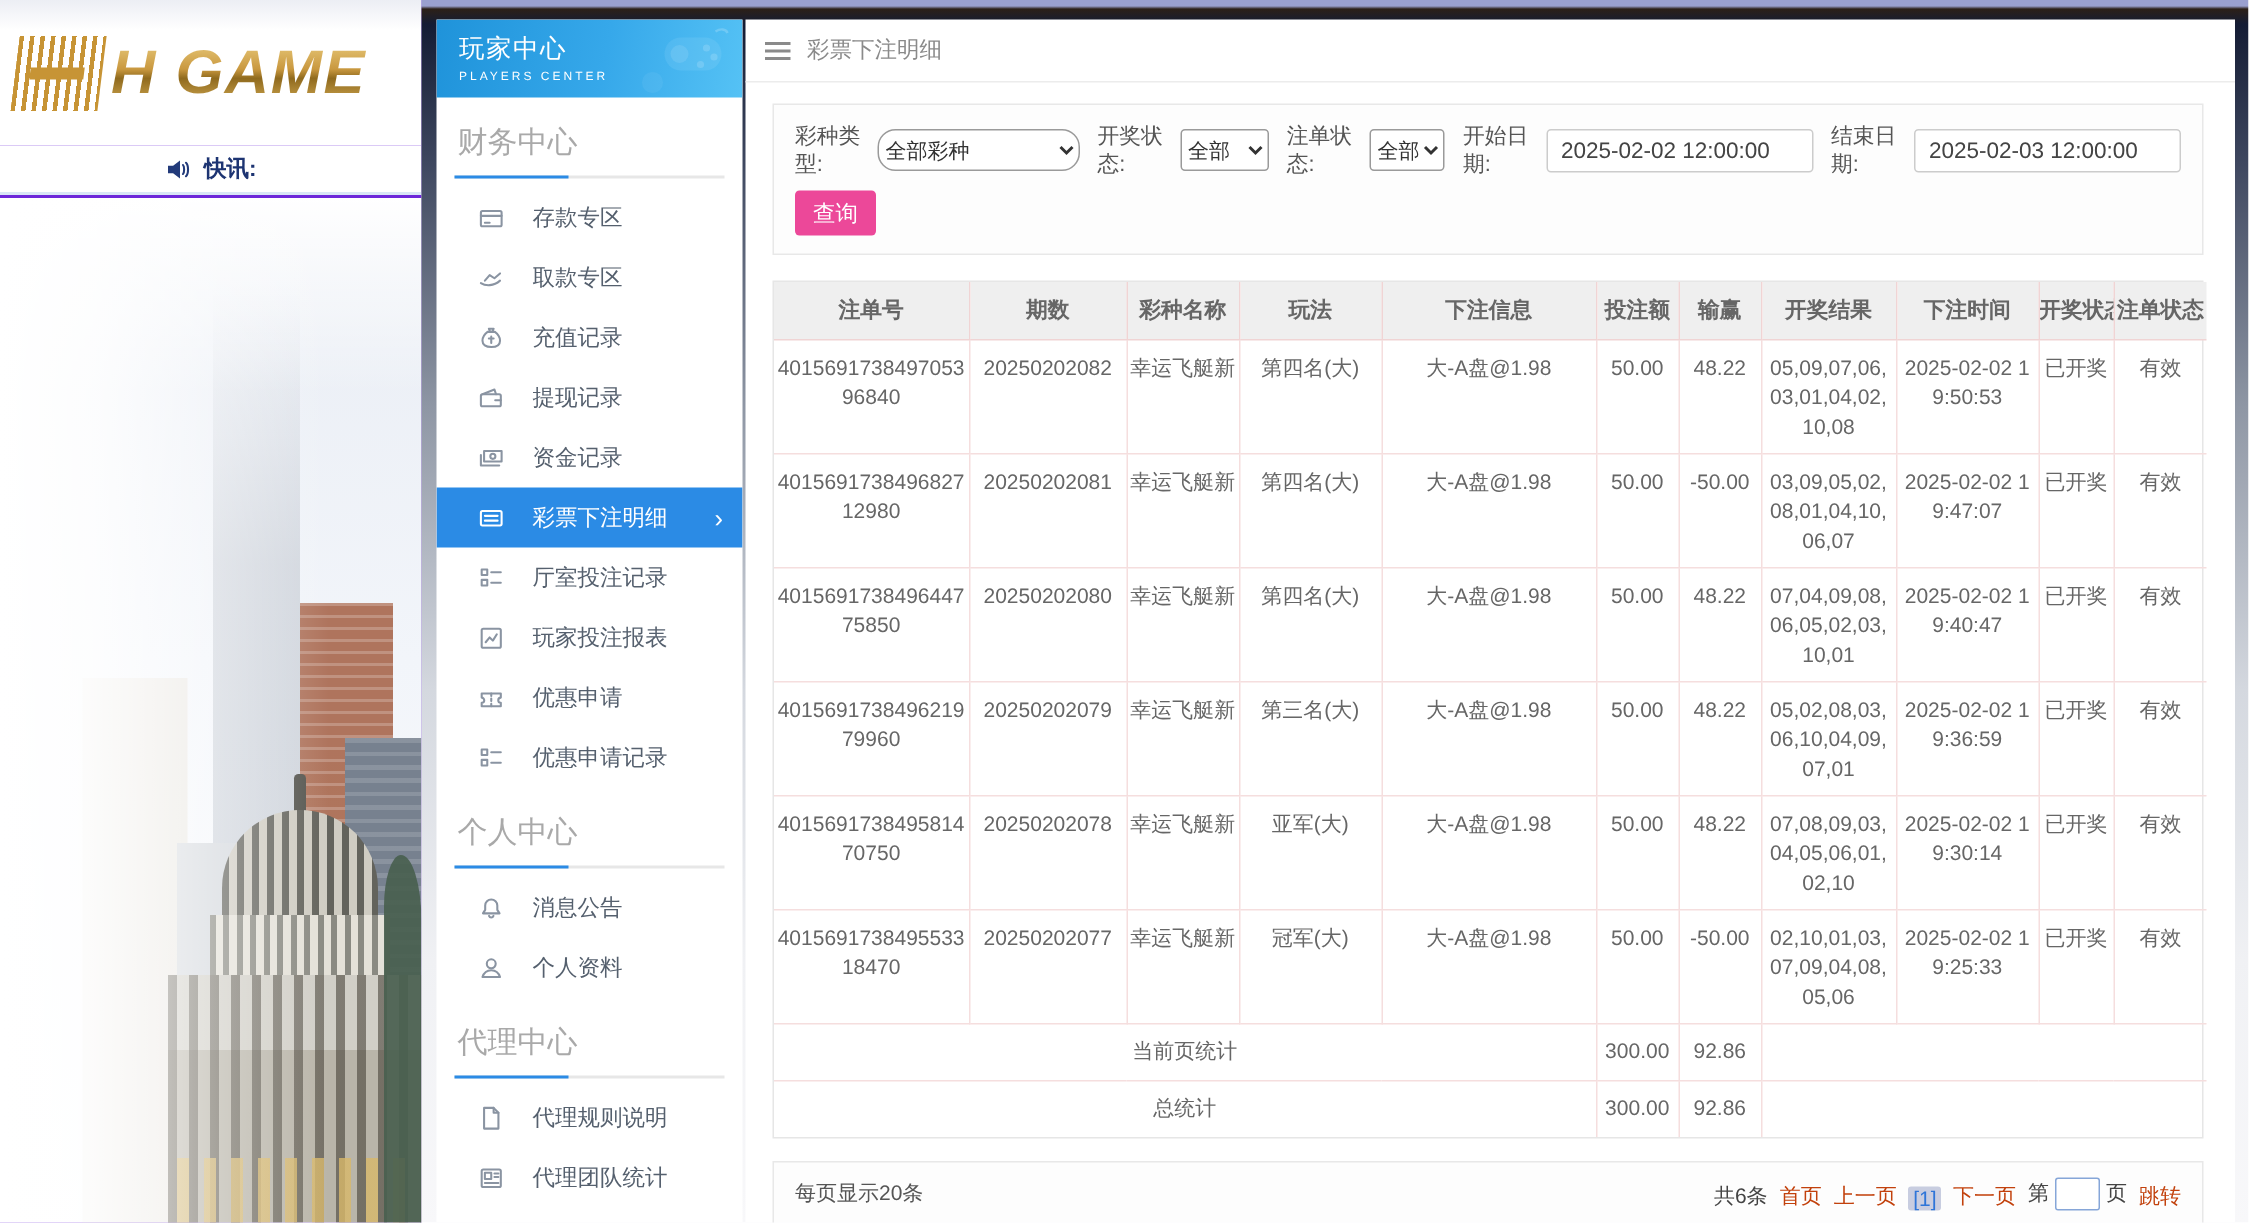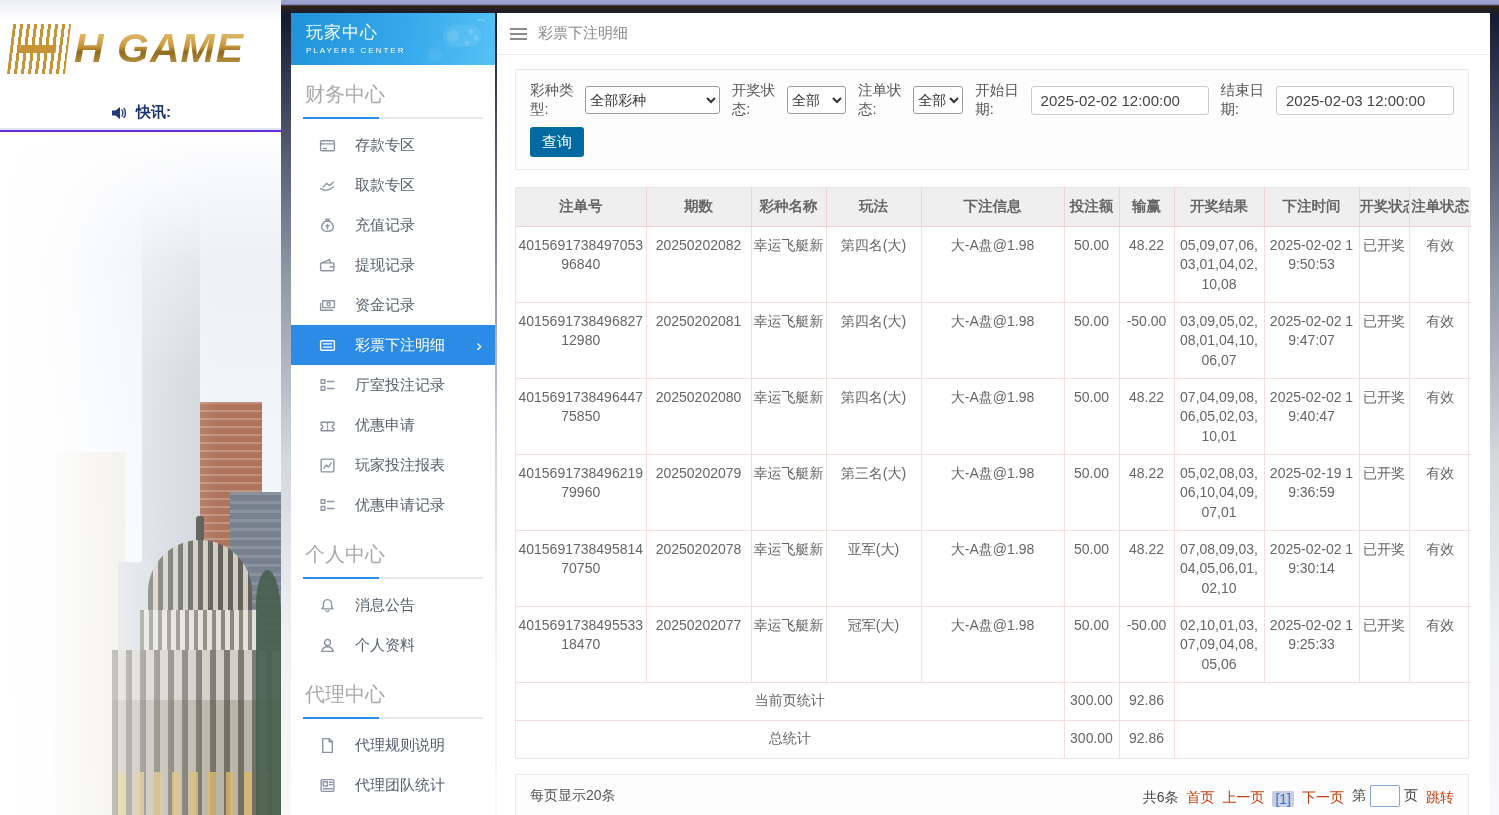--- a/index.html
+++ b/index.html
@@ -65,26 +65,26 @@
   .main-header { height:42px; border-bottom:1px solid #ececec; display:flex; align-items:center; gap:11px; padding-left:13px; color:#8a8a8a; font-size:15px; }
   .burger { display:inline-block; cursor:pointer; }
   .burger i { display:block; width:17px; height:2px; background:#8a8a8a; margin:3px 0; }
   .main-inner { padding:0 21px 0 18px; }
 
   .filter-box { margin-top:14px; border:1px solid #e8e8e8; background:#fdfdfd; padding:11px 14px 12px; }
   .f-row { display:flex; align-items:center; font-size:14.5px; color:#555; }
   .f-row label { margin-right:5px; }
   .f-gap { margin-left:12px; }
   select { height:28px; font-size:14px; color:#333; font-family:"Liberation Sans",sans-serif; border:1px solid #9a9a9a; border-radius:3px; background:#fff; }
-  .sel-type { width:165px; }
+  .sel-type { width:165px;border-radius:12px; }
   .sel-draw { width:72px; }
   .sel-order { width:55px; }
   .dinput { width:178px; height:29px; border:1px solid #ccc; border-radius:3px; padding-left:9px; font-size:15px; color:#444; font-family:"Liberation Sans",sans-serif; }
   .f-row2 { margin-top:8px; }
-  .btn-query { width:54px; height:30px; background:#0369a1; color:#fff; border:none; border-radius:3px; font-size:15px; cursor:pointer; font-family:"Liberation Sans",sans-serif; }
+  .btn-query { width:54px; height:30px; background:#ec4899; color:#fff; border:none; border-radius:3px; font-size:15px; cursor:pointer; font-family:"Liberation Sans",sans-serif; }
 
   .table-wrap { margin-top:17px; border:1px solid #e6e6e6; }
   table.grid { width:100%; border-collapse:collapse; table-layout:fixed; font-size:14px; color:#666; }
   .grid th { height:38px; background:#efefef; font-size:14.5px; font-weight:bold; color:#666;
     border-right:1px solid #f0d4d4; border-bottom:1px solid #f0d4d4; white-space:nowrap; overflow:hidden; }
   .grid th:last-child, .grid td:last-child { border-right:none; }
   .grid td { border-right:1px solid #f5dede; border-bottom:1px solid #f5dede; text-align:center;
     vertical-align:top; padding:9px 2px 0; word-break:break-all; line-height:1.4; }
   .grid tr.data-row { height:76px; }
   .grid tr.summary td { height:38px; vertical-align:middle; padding:0 2px; }
@@ -198,31 +198,31 @@
           <svg viewBox="0 0 16 16">
             <rect x="2" y="2.5" width="3.5" height="3.5"></rect>
             <path d="M8 4.2h6"></path>
             <rect x="2" y="9" width="3.5" height="3.5"></rect>
             <path d="M8 10.8h6"></path>
           </svg>
           <span>厅室投注记录</span>
         </div>
         <div class="sb-item">
           <svg viewBox="0 0 16 16">
+            <rect x="2" y="2" width="12" height="12" rx="1"></rect>
+            <path d="M4.5 10.5l2.5-3 2 2 2.5-4"></path>
+          </svg>
+          <span>玩家投注报表</span>
+        </div>
+        <div class="sb-item">
+          <svg viewBox="0 0 16 16">
             <path d="M2 5h12v2.6a1.6 1.6 0 0 0 0 3.2V13H2v-2.2a1.6 1.6 0 0 0 0-3.2z"></path>
             <path d="M8 5v8" stroke-dasharray="1.6 1.6"></path>
           </svg>
           <span>优惠申请</span>
-        </div>
-        <div class="sb-item">
-          <svg viewBox="0 0 16 16">
-            <rect x="2" y="2" width="12" height="12" rx="1"></rect>
-            <path d="M4.5 10.5l2.5-3 2 2 2.5-4"></path>
-          </svg>
-          <span>玩家投注报表</span>
         </div>
         <div class="sb-item">
           <svg viewBox="0 0 16 16">
             <rect x="2" y="2.5" width="3.5" height="3.5"></rect>
             <path d="M8 4.2h6"></path>
             <rect x="2" y="9" width="3.5" height="3.5"></rect>
             <path d="M8 10.8h6"></path>
           </svg>
           <span>优惠申请记录</span>
         </div>
@@ -367,21 +367,21 @@
               </tr>
               <tr class="data-row">
                 <td>401569173849621979960</td>
                 <td>20250202079</td>
                 <td>幸运飞艇新</td>
                 <td>第三名(大)</td>
                 <td>大-A盘@1.98</td>
                 <td>50.00</td>
                 <td>48.22</td>
                 <td>05,02,08,03,06,10,04,09,07,01</td>
-                <td>2025-02-19 19:36:59</td>
+                <td>2025-02-02 19:36:59</td>
                 <td>已开奖</td>
                 <td>有效</td>
               </tr>
               <tr class="data-row">
                 <td>401569173849581470750</td>
                 <td>20250202078</td>
                 <td>幸运飞艇新</td>
                 <td>亚军(大)</td>
                 <td>大-A盘@1.98</td>
                 <td>50.00</td>

